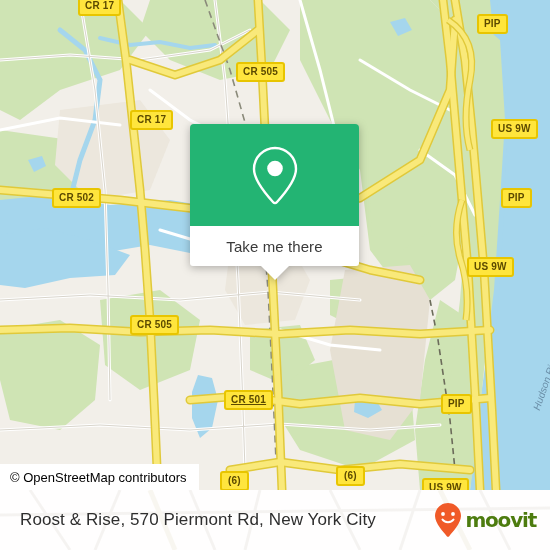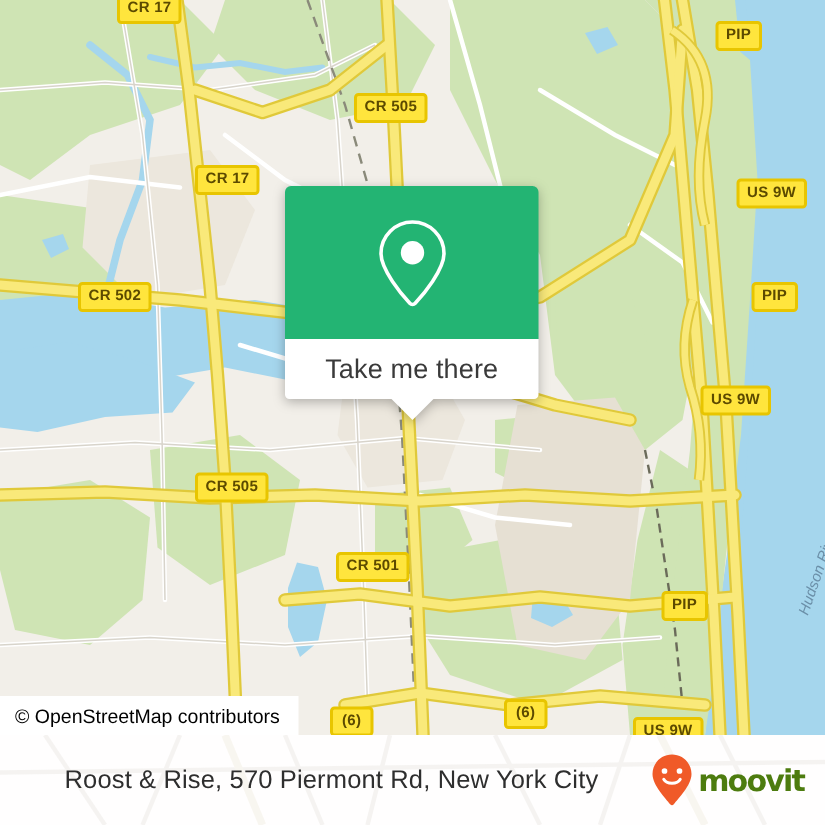--- a/index.html
+++ b/index.html
@@ -100,21 +100,21 @@
     display: flex;
     align-items: center;
     justify-content: center;
   }
   #popup-white {
     background: #ffffff;
     height: 40px;
     display: flex;
     align-items: center;
     justify-content: center;
-    font-size: 18px;
+    font-size: 15px;
     color: #3a3a3a;
     letter-spacing: .1px;
     border-bottom-left-radius: 3px;
     border-bottom-right-radius: 3px;
   }
   #popup-tail {
     width: 0; height: 0;
     margin: 0 auto;
     border-left: 14px solid transparent;
     border-right: 14px solid transparent;
@@ -138,21 +138,20 @@
     opacity: .5;
   }
   #bottom-content {
     position: relative;
     height: 60px;
     display: flex;
     align-items: center;
     justify-content: space-between;
     padding: 0 14px 0 20px;
     box-sizing: border-box;
-    margin-left: 23px;
   }
   #place-title {
     font-size: 17px;
     color: #2e2e2e;
     letter-spacing: .1px;
     white-space: nowrap;
     font-family: "Liberation Sans", sans-serif;
   }
   #brand {
     display: flex;
@@ -274,21 +273,21 @@
 
     <div class="shield" style="left:78px; top:-4px;">CR 17</div>
     <div class="shield" style="left:236px; top:62px;">CR 505</div>
     <div class="shield" style="left:477px; top:14px;">PIP</div>
     <div class="shield" style="left:130px; top:110px;">CR 17</div>
     <div class="shield" style="left:491px; top:119px;">US 9W</div>
     <div class="shield" style="left:501px; top:188px;">PIP</div>
     <div class="shield" style="left:52px; top:188px;text-align:right;">CR 502</div>
     <div class="shield" style="left:467px; top:257px;">US 9W</div>
     <div class="shield" style="left:130px; top:315px;">CR 505</div>
-    <div class="shield" style="left:224px; top:368px;">CR 501</div>
+    <div class="shield" style="left:224px; top:390px;text-decoration:underline;">CR 501</div>
     <div class="shield" style="left:441px; top:394px;">PIP</div>
     <div class="shield small" style="left:220px; top:471px;">(6)</div>
     <div class="shield small" style="left:336px; top:466px;">(6)</div>
     <div class="shield" style="left:422px; top:478px;">US 9W</div>
 
     <div class="river-label" style="left:531px; top:408px; transform: rotate(-71deg);">Hudson River</div>
 
     <div class="town-label" style="left:6px; top:482px;">Dumont</div>
   </div>
 

